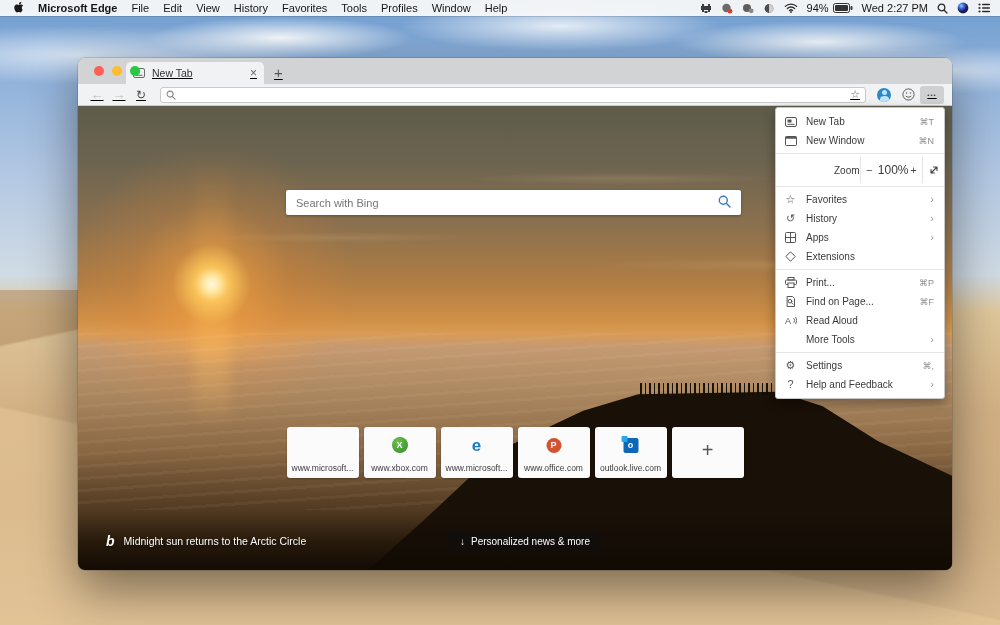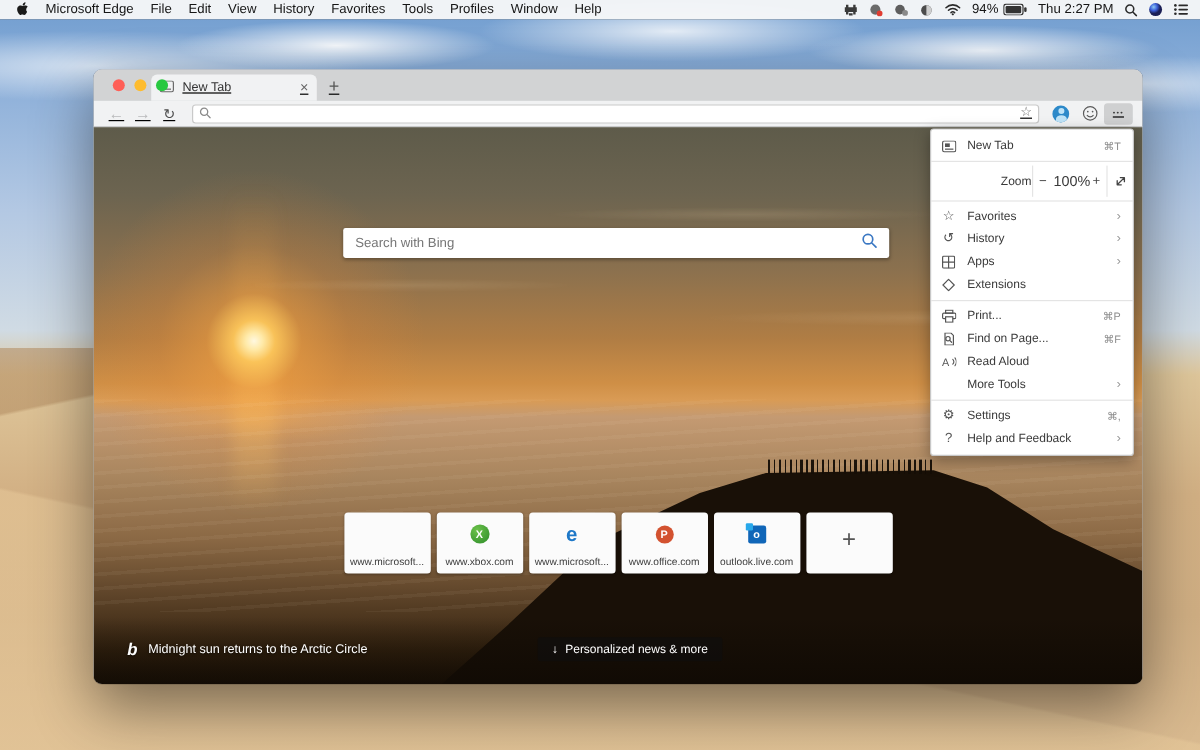--- a/index.html
+++ b/index.html
@@ -15,21 +15,21 @@
       radial-gradient(ellipse 260px 34px at 95% 70px, rgba(255,255,255,.55), transparent 70%); }
   .dune-shadow { position:absolute; left:0; top:290px; width:1000px; height:335px; pointer-events:none;
     background:
       linear-gradient(168deg, rgba(176,137,94,.55) 0 10%, transparent 10.5%),
       linear-gradient(192deg, transparent 60%, rgba(233,203,156,.5) 60.5%); }
 
   
   .menubar { position:absolute; left:0; top:0; width:1000px; height:16px; background:rgba(246,247,248,.96);
     display:flex; align-items:center; font-size:11px; color:#161616; z-index:50; box-shadow:0 0.5px 0 rgba(0,0,0,.25); }
   .mb-left { display:flex; align-items:center; gap:14px; padding-left:14px; }
-  .mb-app { font-weight:normal; }
+  .mb-app { font-weight:bold; }
   .mb-item { white-space:nowrap; }
   .mb-right { margin-left:auto; display:flex; align-items:center; gap:9px; padding-right:10px; }
   .mb-right svg { display:block; }
   .mb-clock { font-size:11px; }
   .mb-batt { display:flex; align-items:center; gap:4px; font-size:11px; }
 
   
   .window { position:absolute; left:78px; top:58px; width:874px; height:512px; border-radius:7px;
     box-shadow:0 20px 50px rgba(0,0,0,.45), 0 0 0 0.5px rgba(0,0,0,.25); overflow:hidden; background:#f1f2f3;text-decoration:underline; }
   .tabbar { height:26px; background:#d2d3d4; display:flex; align-items:flex-end; position:relative; }
@@ -189,21 +189,21 @@
     <span class="mb-batt">
       <span>94%</span>
       <span>
           <svg width="20" height="10" viewBox="0 0 20 10">
             <rect x="0.5" y="0.5" width="16" height="9" rx="2" fill="none" stroke="#333"></rect>
             <rect x="2" y="2" width="13" height="6" rx="1" fill="#333"></rect>
             <rect x="17.5" y="3" width="2" height="4" rx="1" fill="#333"></rect>
           </svg>
         </span>
     </span>
-    <span class="mb-clock">Thu 2:27 PM</span>
+    <span class="mb-clock">Wed 2:27 PM</span>
     <span>
         <svg width="11" height="11" viewBox="0 0 11 11" fill="none" stroke="#2b2b2b" stroke-width="1.3" stroke-linecap="round">
           <circle cx="4.5" cy="4.5" r="3.3"></circle>
           <path d="M7.2 7.2 10 10"></path>
         </svg>
       </span>
     <span>
         <svg width="12" height="12" viewBox="0 0 12 12">
           <defs>
             <radialGradient id="sg" cx="35%" cy="30%">
@@ -350,20 +350,30 @@
       <span class="mic">
           <svg width="12" height="10" viewBox="0 0 12 10">
             <rect x="0.5" y="0.5" width="11" height="9" rx="1.5" fill="none" stroke="#555"></rect>
             <rect x="2.5" y="2.5" width="4" height="3" fill="#555"></rect>
             <rect x="2.5" y="6.8" width="7" height="1" fill="#555"></rect>
           </svg>
         </span>
       <span class="mlb">New Tab</span>
       <span class="msc">⌘T</span>
     </div>
+    <div class="mrow">
+      <span class="mic">
+          <svg width="12" height="10" viewBox="0 0 12 10">
+            <rect x="0.5" y="0.5" width="11" height="9" rx="1" fill="none" stroke="#555"></rect>
+            <rect x="0.5" y="0.5" width="11" height="2.2" fill="#555"></rect>
+          </svg>
+        </span>
+      <span class="mlb">New Window</span>
+      <span class="msc">⌘N</span>
+    </div>
     <div class="mdiv"></div>
 
     <div class="mrow zrow">
       <span class="mlb zlabel">Zoom</span>
       <span class="vdiv"></span>
       <button class="zbtn">−</button>
       <span class="zval">100%</span>
       <button class="zbtn">+</button>
       <span class="vdiv"></span>
       <span class="zexp">

